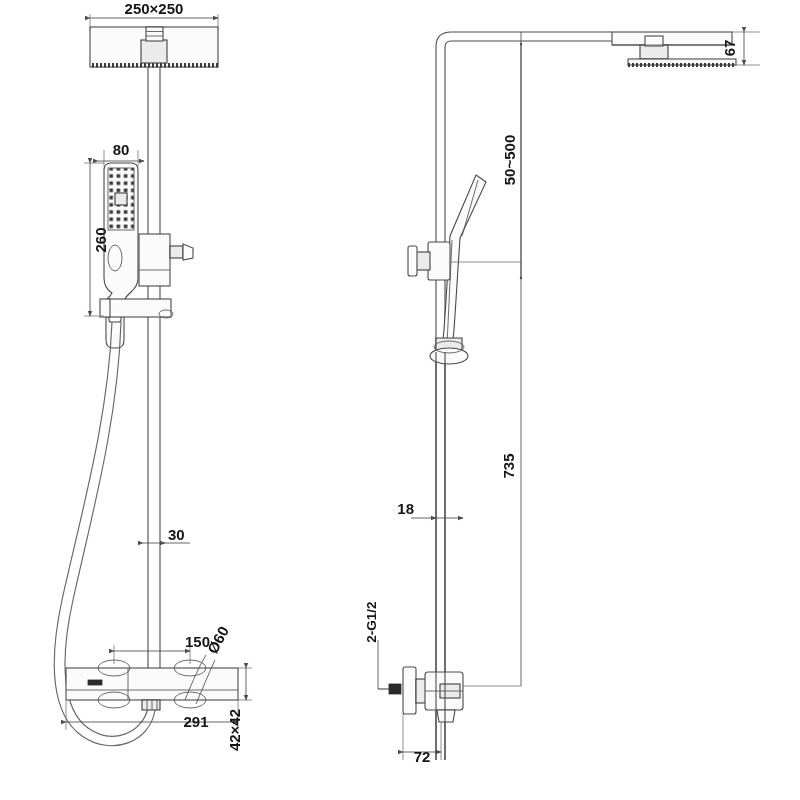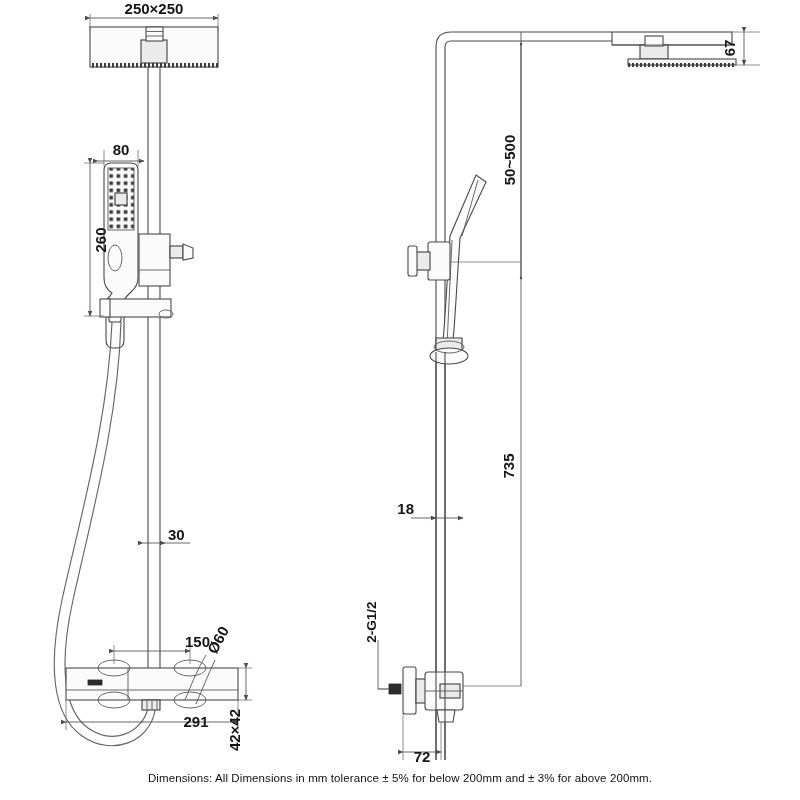--- a/index.html
+++ b/index.html
@@ -320,14 +320,13 @@
 
       <g>
         <line class="extline" x1="403" y1="714" x2="403" y2="760"></line>
         <line class="extline" x1="441" y1="722" x2="441" y2="760"></line>
         <line class="dimline" x1="403" y1="752" x2="441" y2="752" marker-start="url(#arrOut)" marker-end="url(#arrIn)"></line>
         <text class="dim-text" x="422" y="762" text-anchor="middle">72</text>
       </g>
     </g>
   </svg>
 
-  <div class="caption">Dimensions: All Dimensions in mm tolerance ± 5% for below 200mm and ± 3% for above 200mm.</div>
 </div>
 
 </body></html>

